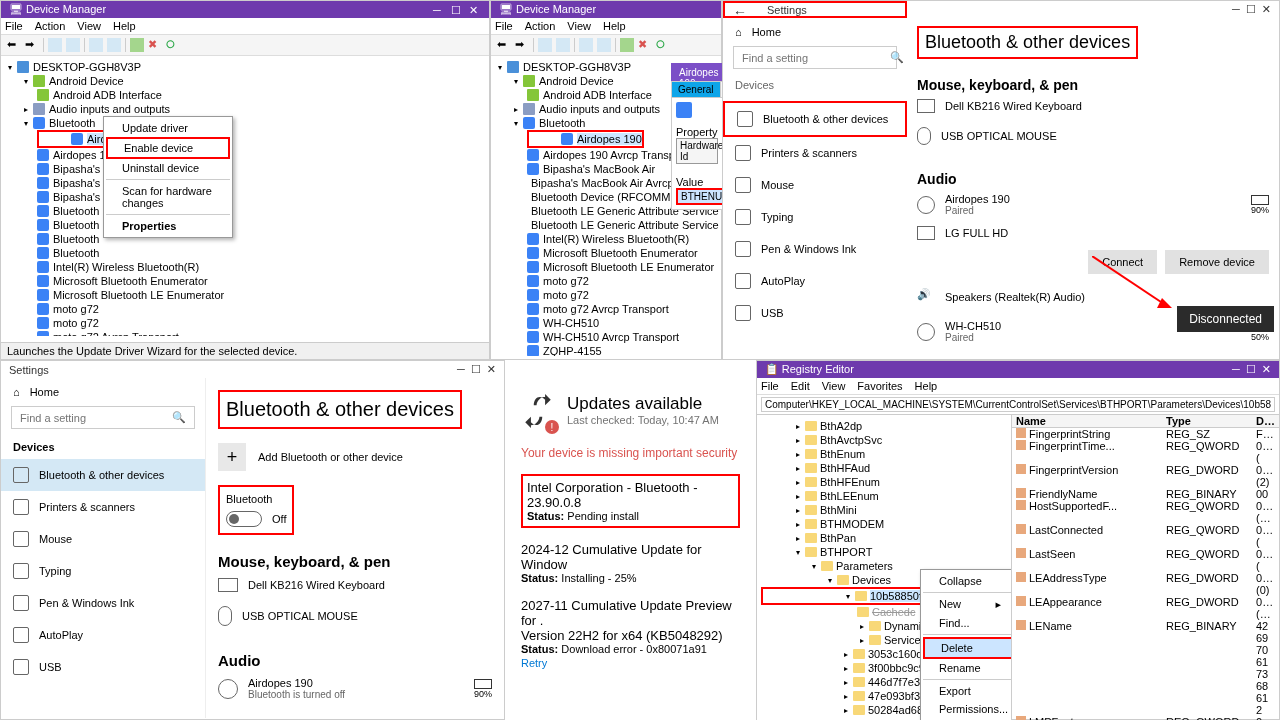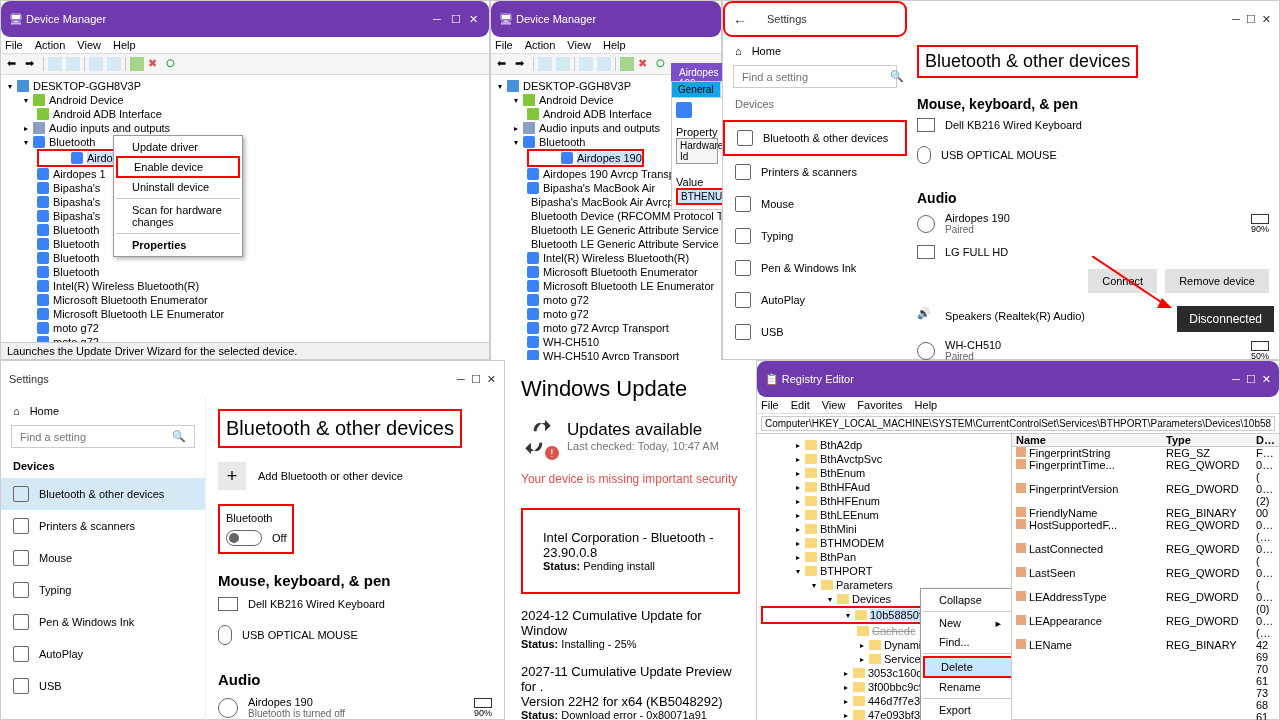--- a/index.html
+++ b/index.html
@@ -1,18 +1,18 @@
 <!DOCTYPE html>
 <html><head>
 <meta charset="utf-8">
 <style>
 * { margin: 0; padding: 0; box-sizing: border-box; font-family: 'Segoe UI', sans-serif; font-size: 11px; }
 body { width: 1280px; height: 720px; background: #f0f0f0; position: relative; overflow: hidden; }
 .panel { position: absolute; background: white; border: 1px solid #ccc; }
-.titlebar { background: #6e3aad; color: white; padding: 4px 8px; display: flex; align-items: center; justify-content: space-between; height: 36px; border-radius: 9px; }
+.titlebar { background: #6e3aad; color: white; padding: 4px 8px; display: flex; align-items: center; justify-content: space-between; height: 17px; }
 .titlebar.white { background: white; color: #333; }
 .titlebar-icons { display: flex; gap: 6px; }
 .win-btn { width: 12px; height: 12px; display: inline-block; cursor: pointer; }
 .menubar { background: white; padding: 2px 4px; border-bottom: 1px solid #ddd; display: flex; gap: 12px; font-size: 11px; }
 .toolbar { background: #f5f5f5; padding: 3px 6px; border-bottom: 1px solid #ddd; display: flex; gap: 4px; align-items: center; }
 .tb-icon { width: 14px; height: 14px; display: inline-block; }
 .tree { padding: 4px; font-size: 11px; overflow: auto; background: white; }
 .tree-item { display: flex; align-items: center; padding: 1px 0; white-space: nowrap; }
 .tree-item.indent1 { padding-left: 16px; }
 .tree-item.indent2 { padding-left: 32px; }
@@ -162,21 +162,21 @@
         <span class="dev-icon bt"></span>
         <span>moto g72 Avrcp Transport</span>
       </div>
     
     
     
     
     
     
     
-    <div class="context-menu" style="left:112px;top:60px;width:130px">
+    <div class="context-menu" style="left:102px;top:60px;width:130px">
       <div class="context-menu-item">Update driver</div>
       <div class="context-menu-item red-box">Enable device</div>
       <div class="context-menu-item">Uninstall device</div>
       <div class="context-sep"></div>
       <div class="context-menu-item">Scan for hardware changes</div>
       <div class="context-sep"></div>
       <div class="context-menu-item" style="font-weight:bold">Properties</div>
     </div>
   </div>
   <div class="statusbar"><span>Launches the Update Driver Wizard for the selected device.</span></div>
@@ -507,35 +507,34 @@
         <div style="text-align:right">
           <div style="width:18px;height:10px;border:1px solid #333"></div>
           <div style="font-size:9px">90%</div>
         </div>
       </div>
     </div>
   </div>
 </div>
 
 <div class="panel" style="left:505px;top:360px;width:251px;height:360px;padding:16px;border:none;background:white;overflow:hidden">
-  <div style="font-size:22px;font-weight:300">Windows Update</div>
   <div style="display:flex;gap:12px;margin-top:18px">
     <div style="position:relative">
       <svg width="34" height="34" viewBox="0 0 24 24">
           <path d="M17 4v4l4-4-4-4v4C13 0 9 3 9 8h2c0-3 3-6 6-6zM7 20v-4l-4 4 4 4v-4c4 4 8 1 8-4h-2c0 3-3 6-6 6z" fill="#333"></path>
         </svg>
       <span style="position:absolute;right:-4px;bottom:-4px;width:14px;height:14px;background:#d9534f;border-radius:50%;color:white;display:flex;align-items:center;justify-content:center;font-size:10px">!</span>
     </div>
     <div>
       <div style="font-size:17px">Updates available</div>
       <div style="font-size:11px;color:#737373">Last checked: Today, 10:47 AM</div>
     </div>
   </div>
   <div style="color:#d9534f;margin-top:16px;font-size:12px">Your device is missing important security</div>
-  <div class="red-box" style="padding:20px;margin-top:22px">
+  <div class="red-box" style="padding:4px;margin-top:14px">
     <div style="font-size:13px">Intel Corporation - Bluetooth - 23.90.0.8</div>
     <div><b>Status:</b> <span>Pending install</span></div>
   </div>
   <div style="margin-top:14px;font-size:13px">2024-12 Cumulative Update for Window</div>
   <div><b>Status:</b> <span>Installing - 25%</span></div>
   <div style="margin-top:14px;font-size:13px">2027-11 Cumulative Update Preview for .</div>
   <div style="font-size:13px">Version 22H2 for x64 (KB5048292)</div>
   <div><b>Status:</b> <span>Download error - 0x80071a91</span></div>
   <div style="color:#0078d4;margin-top:2px;cursor:pointer">Retry</div>
 </div>

